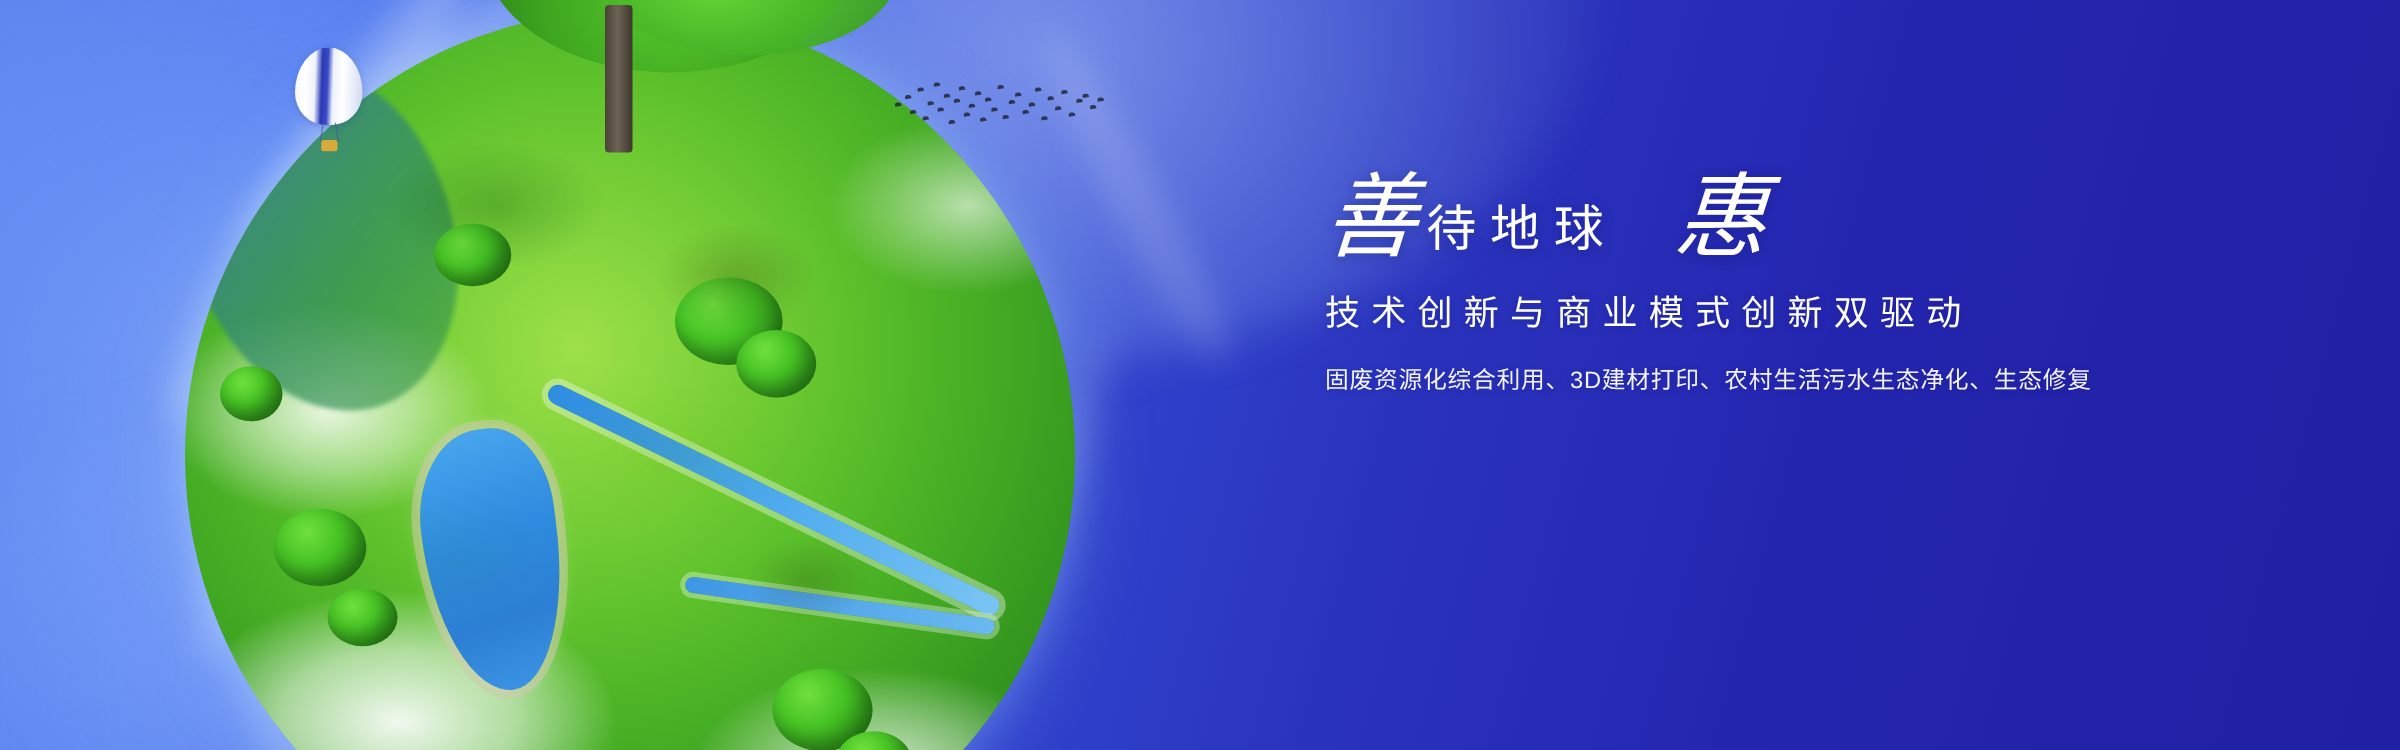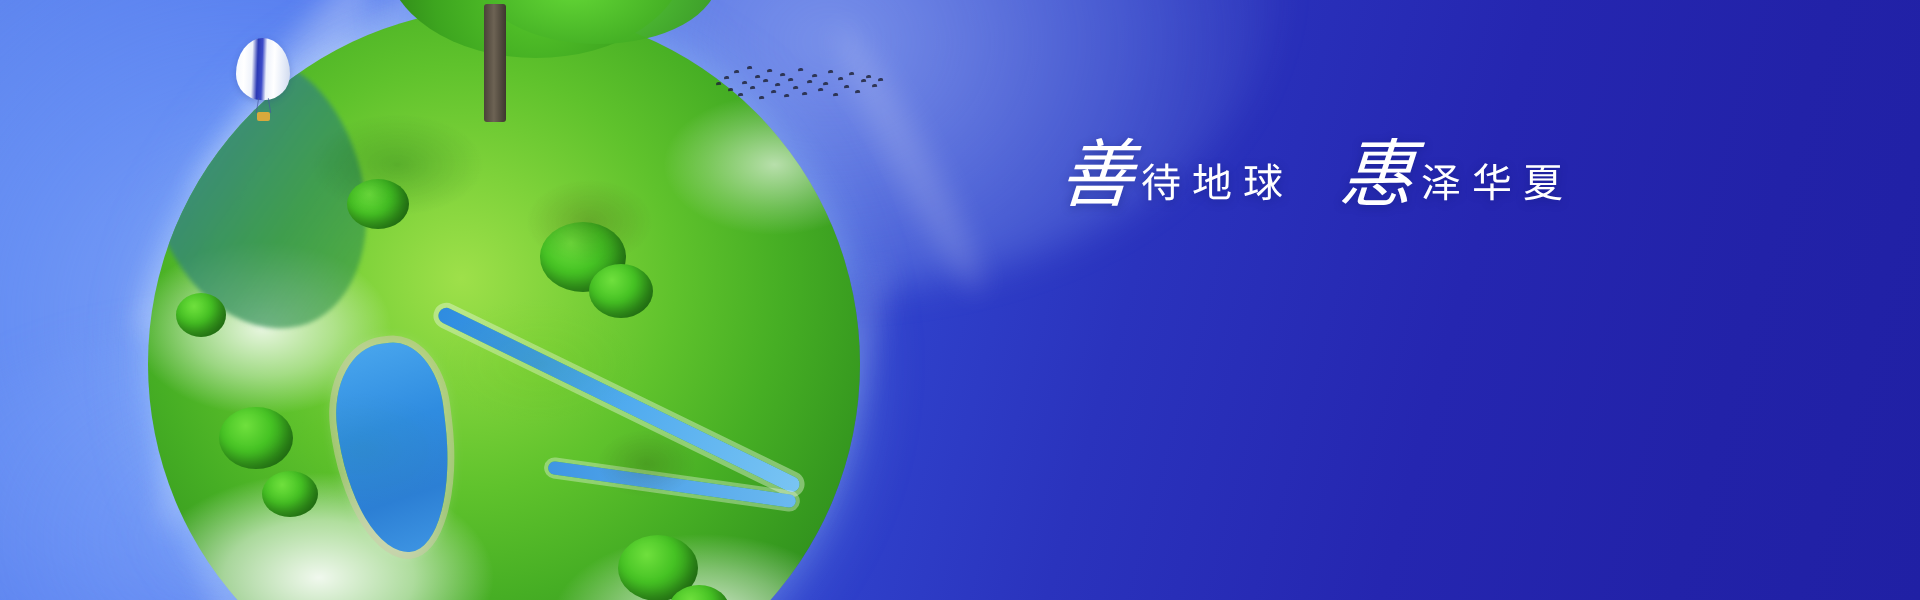--- a/index.html
+++ b/index.html
@@ -428,19 +428,20 @@
       <div class="bird" style="left: 164px; top: 30px;"></div>
     </div>
 
   <div class="content">
 
     <div class="headline">
       <span class="hl-big">善</span>
       <span class="hl-small">待地球</span>
       <span class="hl-gap"></span>
       <span class="hl-big">惠</span>
-      <span class="hl-small">泽华夏</span>
     </div>
 
+    <div class="subtitle">技术创新与商业模式创新双驱动</div>
+    <div class="description">固废资源化综合利用、3D建材打印、农村生活污水生态净化、生态修复</div>
 
 
   </div>
 </div>
 
 </body></html>

